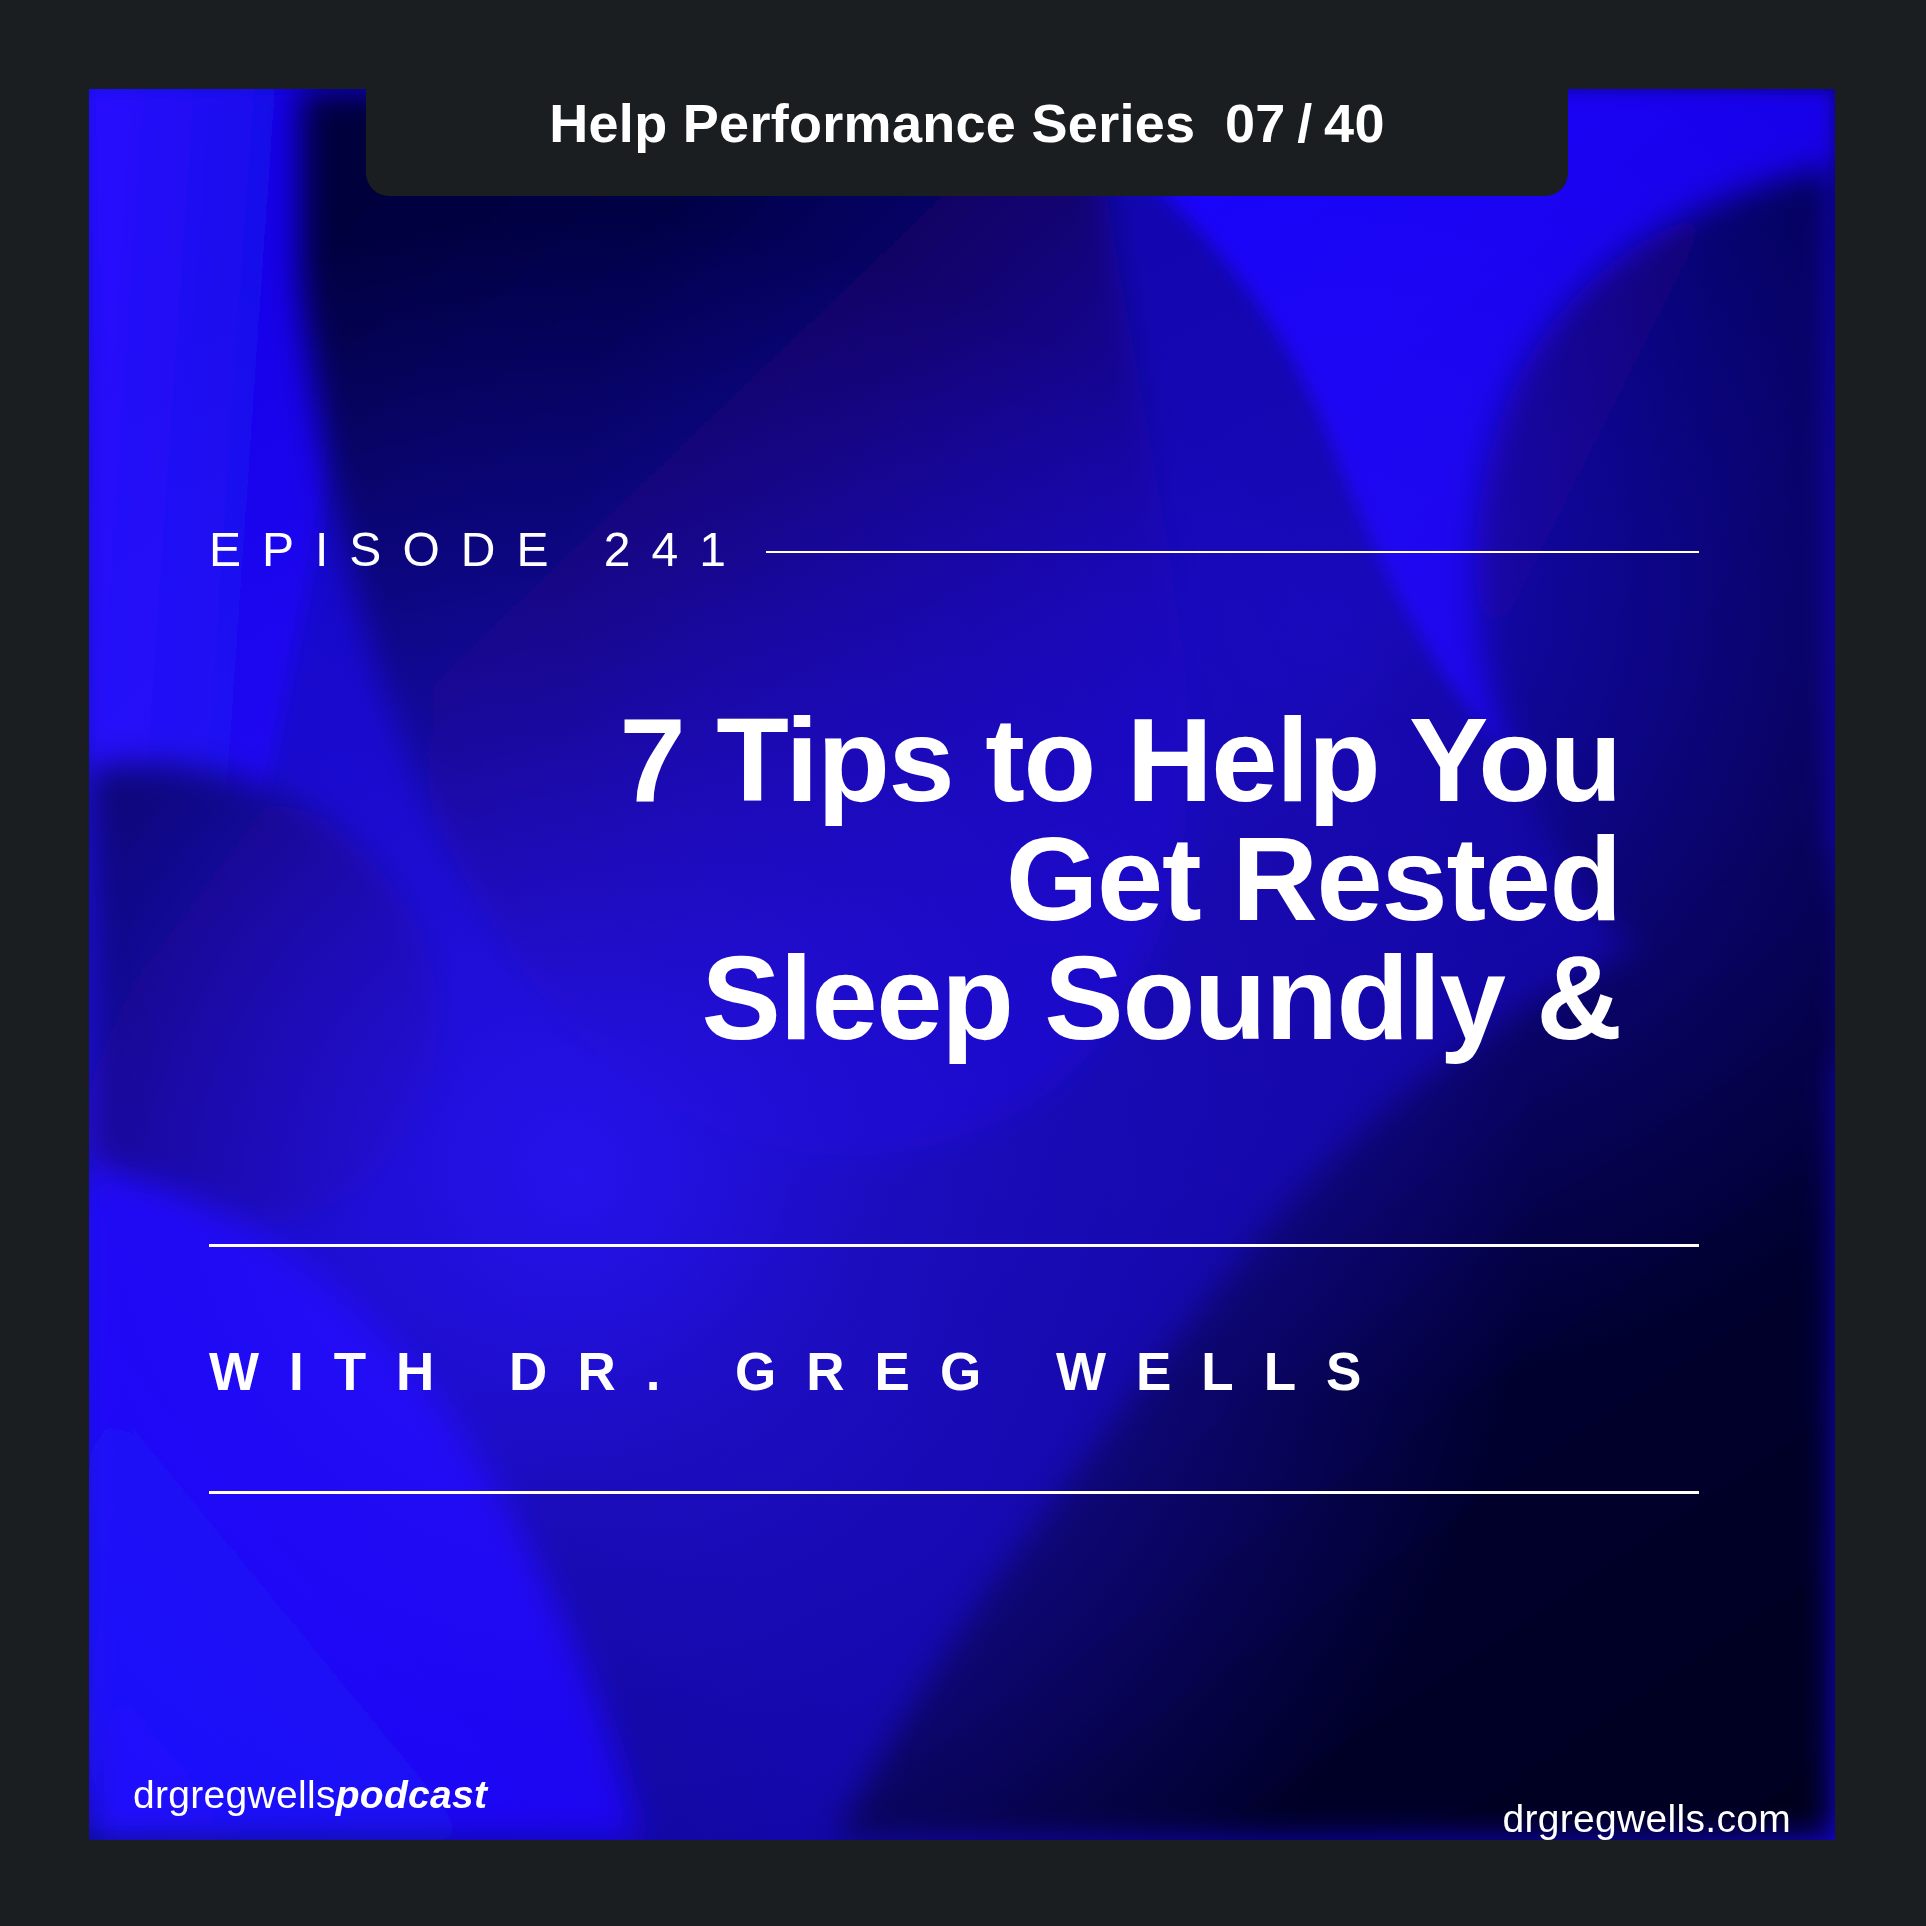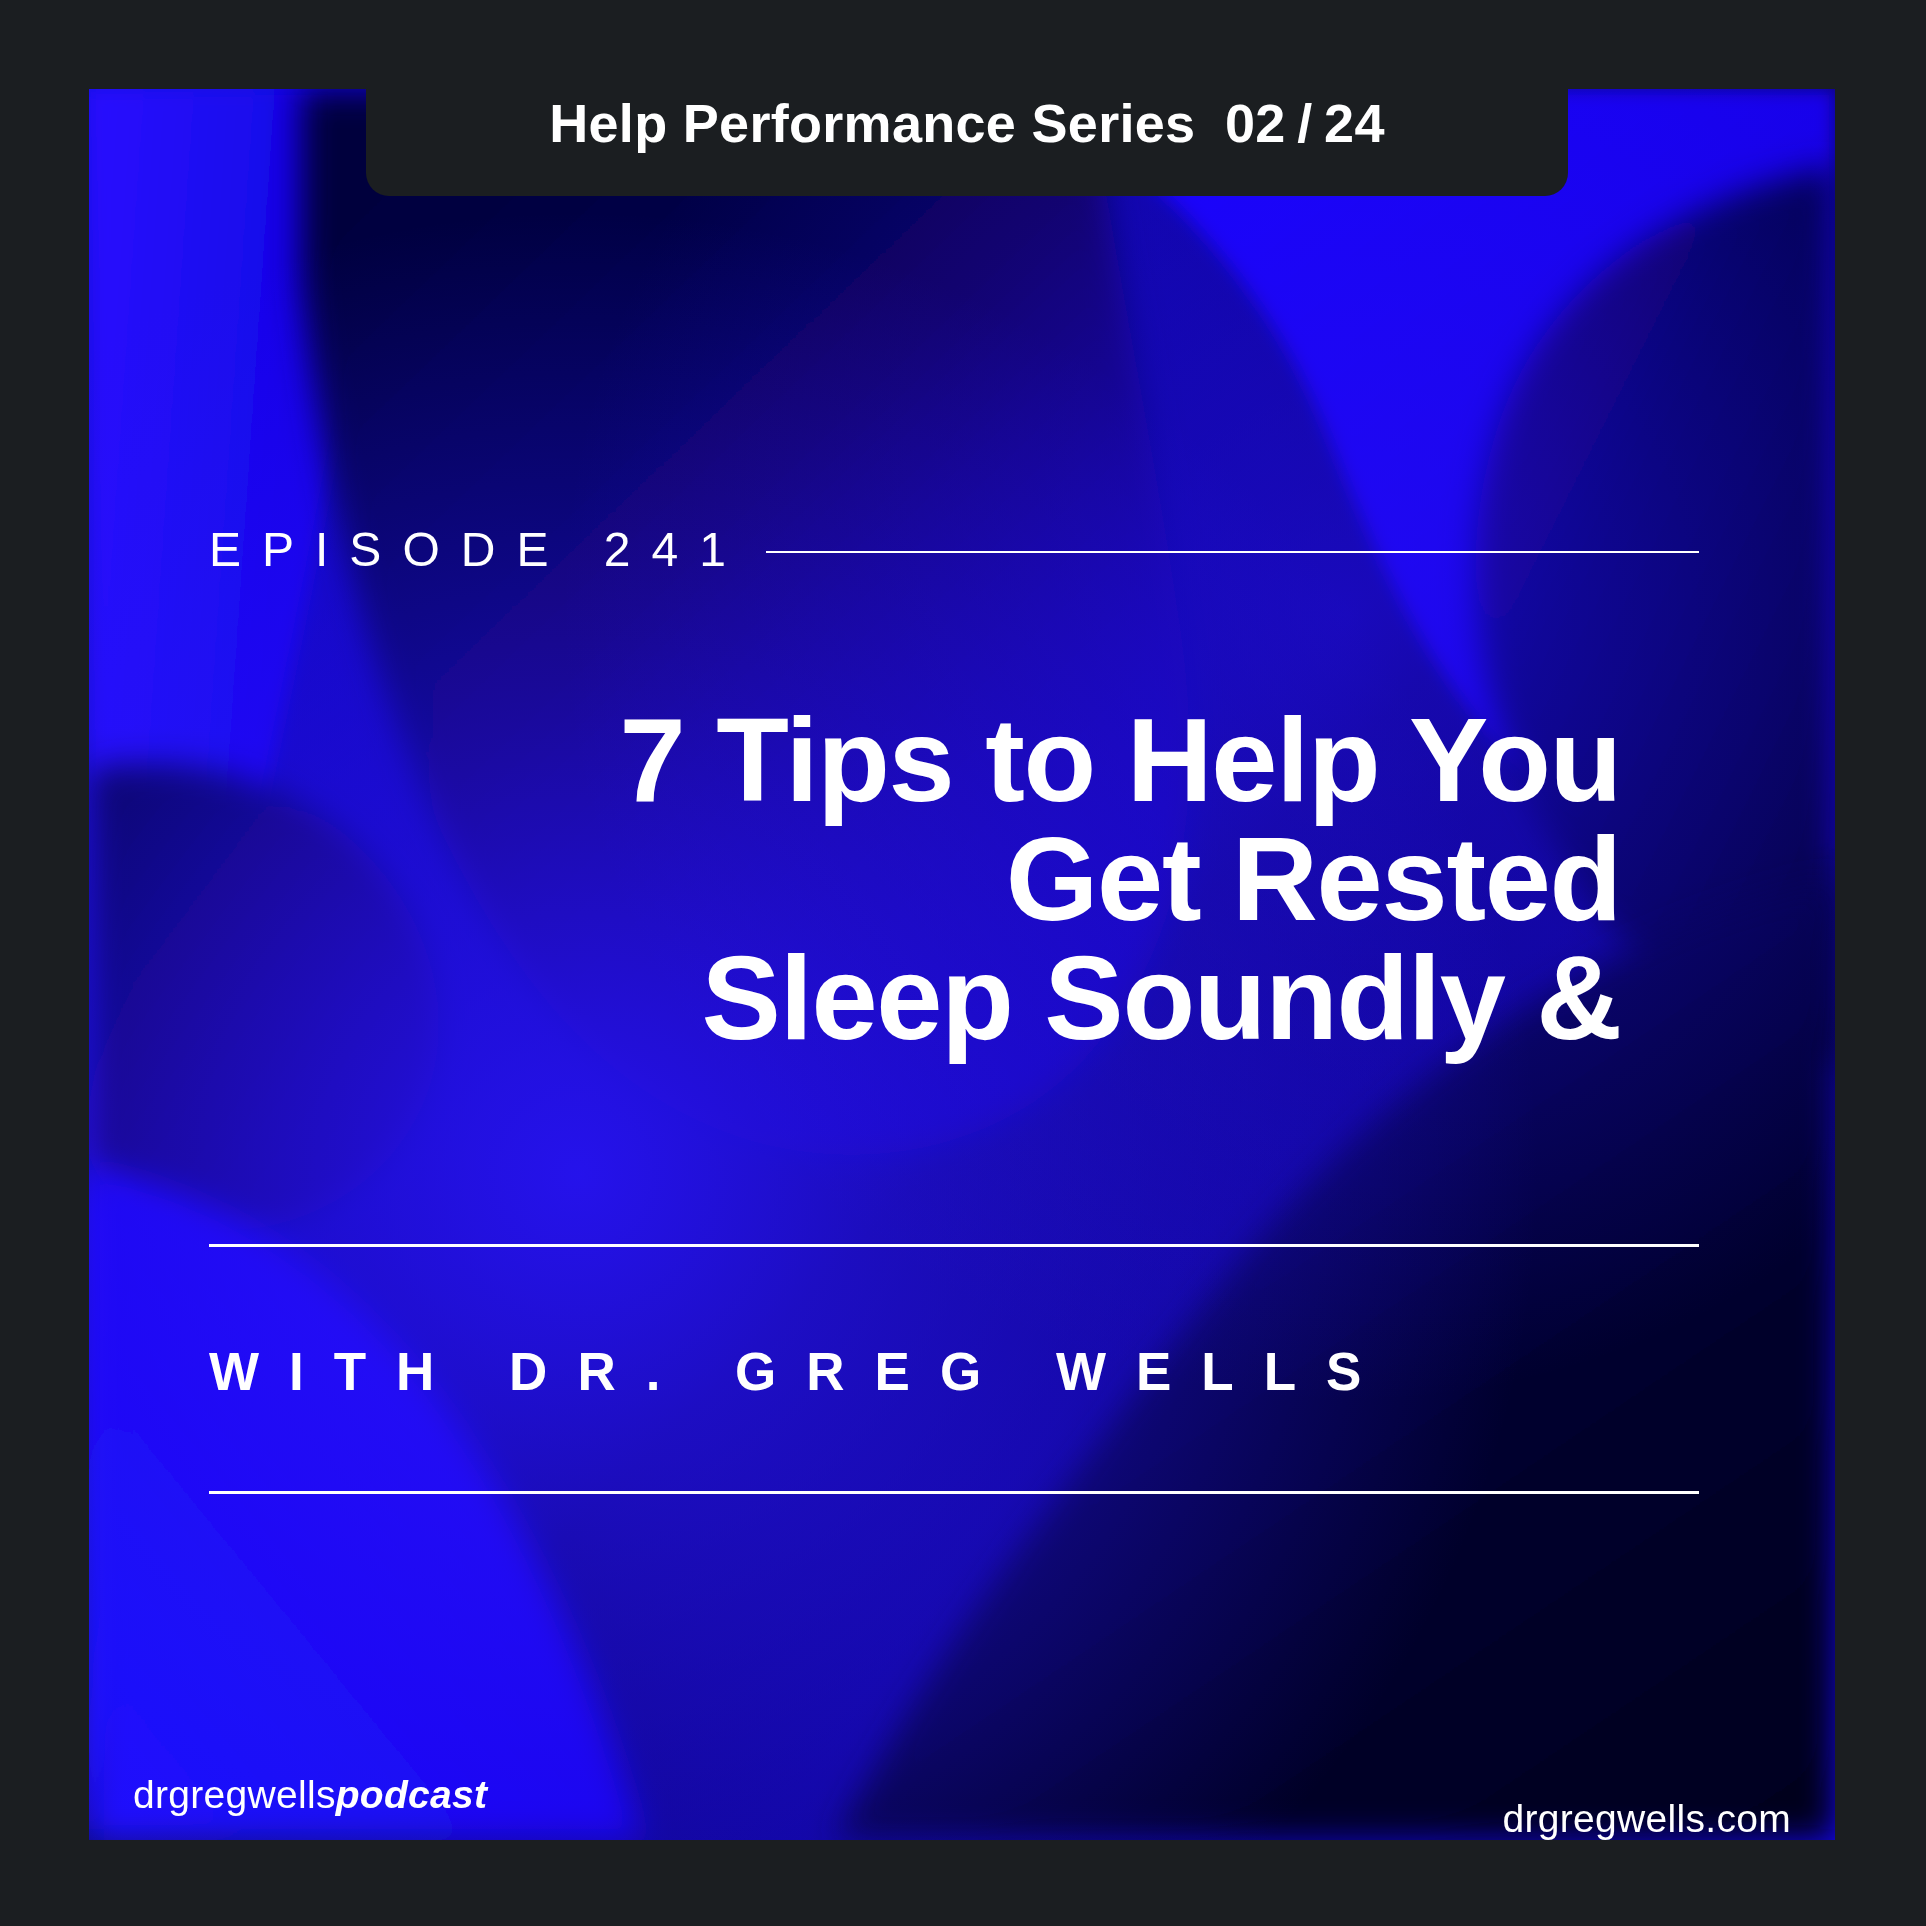--- a/index.html
+++ b/index.html
@@ -266,21 +266,21 @@
 
       <path d="M0,1680 C220,1720 420,1860 560,2060
                C700,2260 800,2500 860,2727 L0,2727 Z" fill="url(#gBottomLeftGlow)" filter="url(#softenBig)"></path>
 
       <rect x="0" y="0" width="2720" height="2727" fill="url(#gGlowA)"></rect>
       <rect x="0" y="0" width="2720" height="2727" fill="url(#gGlowB)"></rect>
     </svg>
   </div>
 
   <div id="series-badge">
-    <span class="badge-text"><span>Help Performance Series</span><span class="badge-gap"></span><span>02</span><span class="slash-gap"></span><span>/</span><span class="slash-gap"></span><span>24</span></span>
+    <span class="badge-text"><span>Help Performance Series</span><span class="badge-gap"></span><span>07</span><span class="slash-gap"></span><span>/</span><span class="slash-gap"></span><span>40</span></span>
   </div>
 
   <div id="content">
 
     <div id="episode-row">
       <span id="episode-label">EPISODE 241</span>
       <span id="episode-rule"></span>
     </div>
 
     <div id="episode-title">

